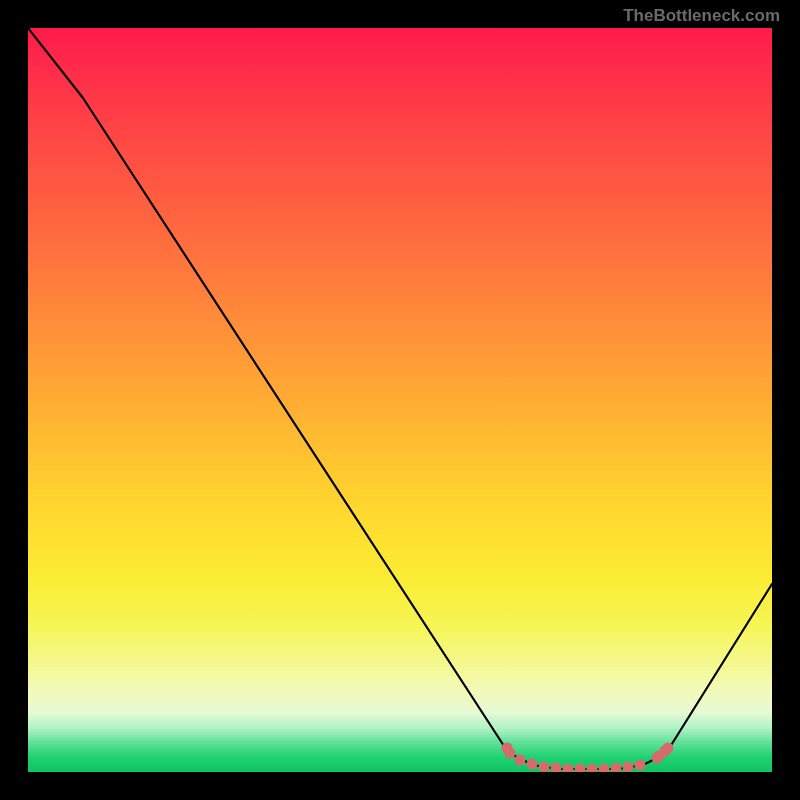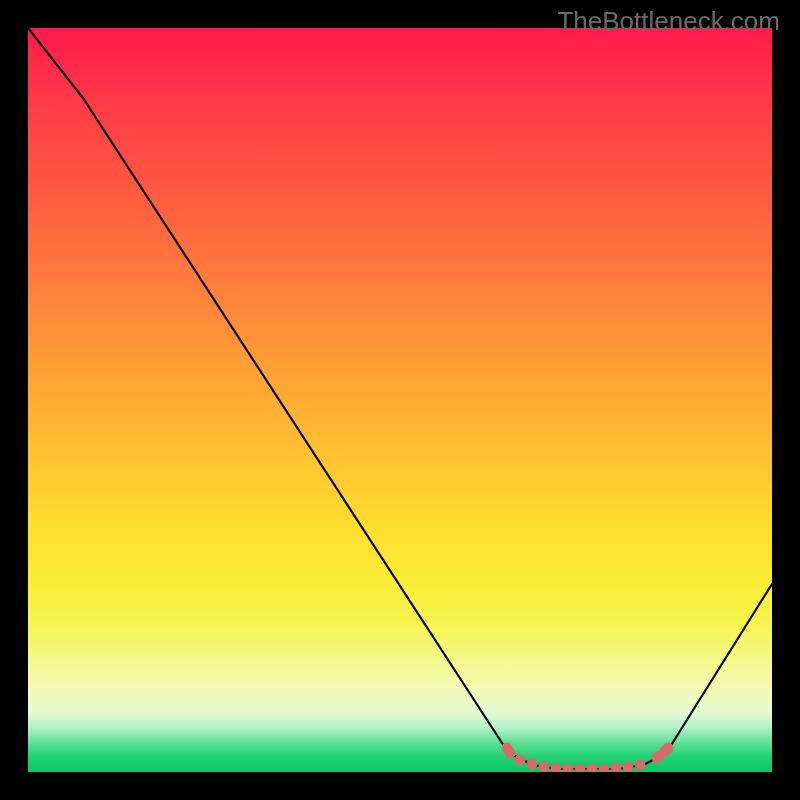--- a/index.html
+++ b/index.html
@@ -8,22 +8,22 @@
     height: 800px;
     background: #000000;
     position: relative;
     font-family: Arial, sans-serif;
   }
   .watermark {
     position: absolute;
     top: 6px;
     right: 20px;
     color: #6a6a6a;
-    font-size: 26px;
-    font-weight: normal;
+    font-size: 17px;
+    font-weight: bold;
     z-index: 10;
   }
   .plot-area {
     position: absolute;
     left: 28px;
     top: 28px;
     width: 744px;
     height: 744px;
     overflow: hidden;
   }

